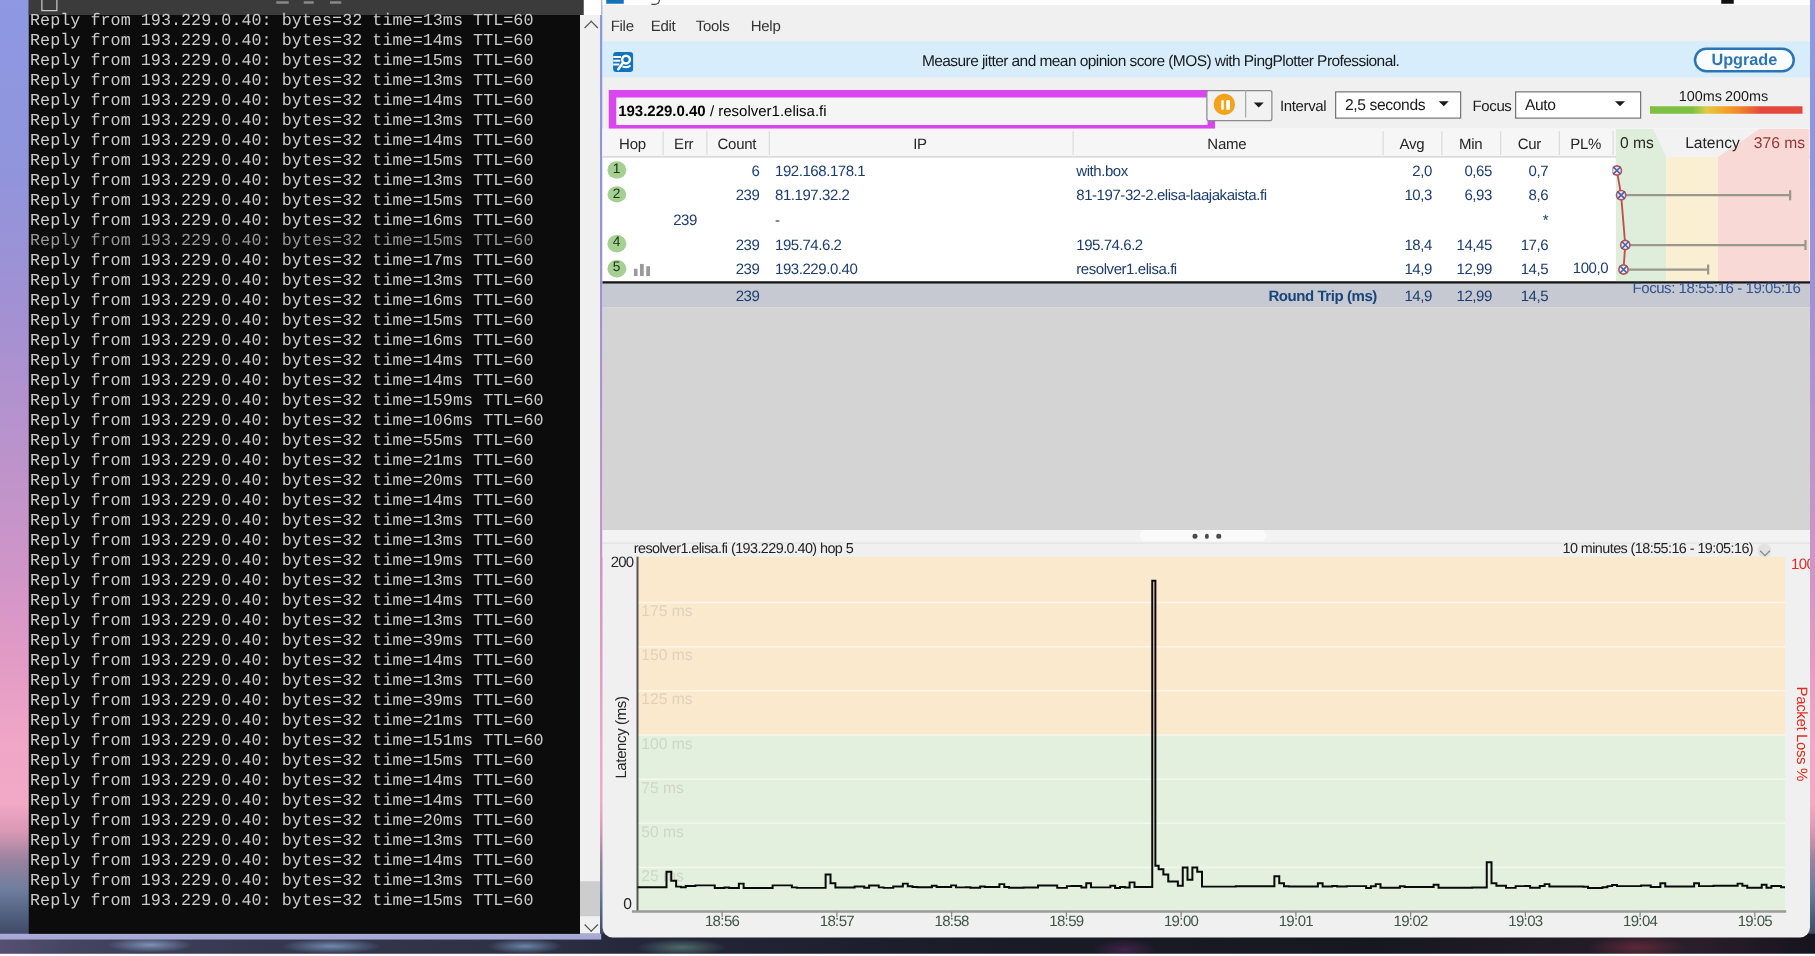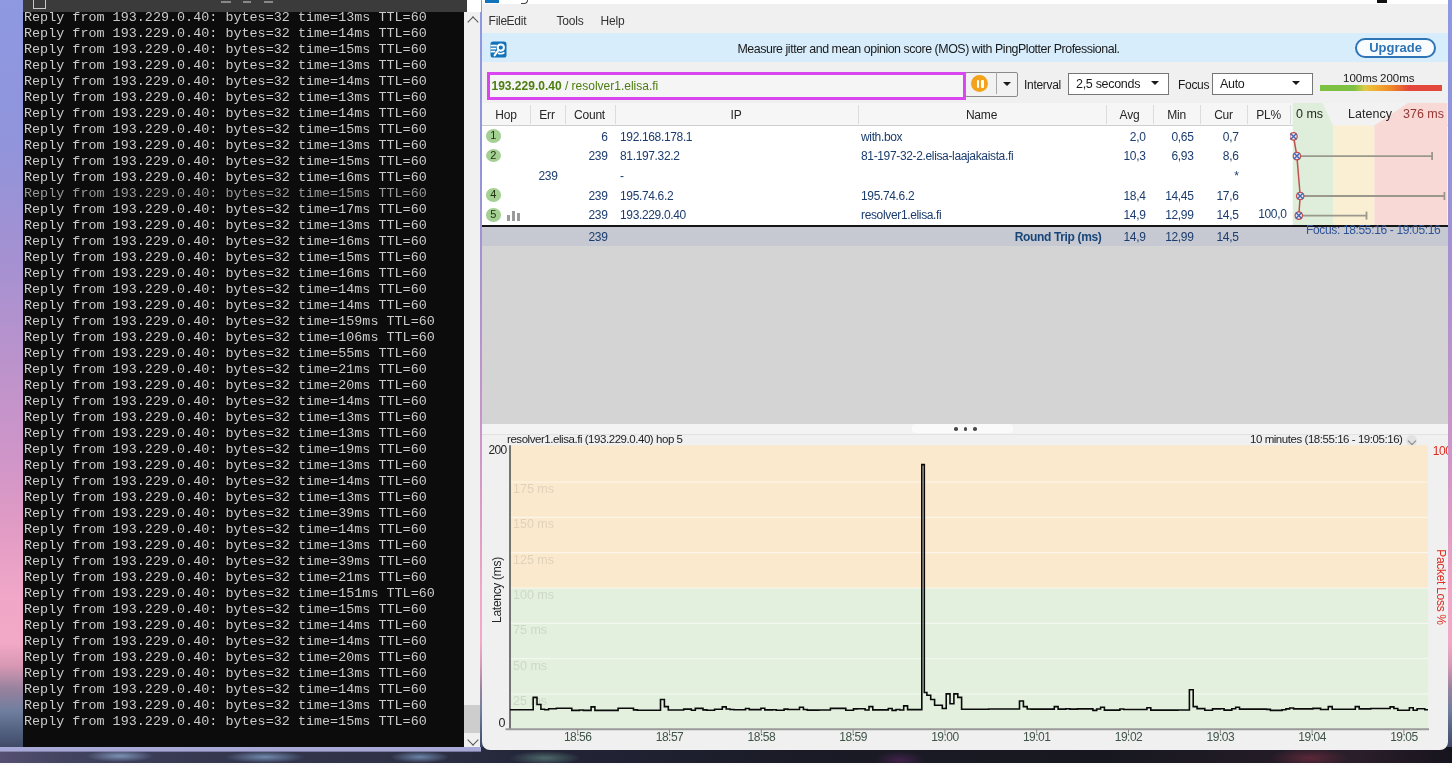--- a/index.html
+++ b/index.html
@@ -33,22 +33,22 @@
   #pp{left:481.5px;top:0;width:966.5px;height:750px;background:#F0F0F0;border-radius:0 0 8px 8px;}
   #pptitle{left:481.5px;top:0;width:966.5px;height:3.5px;background:#FFFFFF;}
   #ppmenu{left:481.5px;top:3.5px;width:966.5px;height:29.5px;background:#F0F0F0;color:#333;font-size:12px;letter-spacing:-0.2px;}
   .mitem{position:absolute;top:10.5px;}
   #banner{left:481.5px;top:33px;width:966.5px;height:29px;background:#D7EDFB;}
   #bannertext{left:737.5px;top:41.5px;font-size:12.4px;letter-spacing:-0.45px;color:#1a1a1a;}
   #upg{left:1355px;top:37.5px;width:77px;height:16px;border:2px solid #2E74B5;border-radius:11px;
        background:#f8fcff;color:#2E74B5;font-weight:bold;font-size:13px;text-align:center;line-height:16px;}
   
   #toolbar{left:481.5px;top:62px;width:966.5px;height:41px;background:#F0F0F0;}
-  #target{left:486.5px;top:71.5px;width:471px;height:22px;background:#F5F5F5;border:3px solid #d946ef;
-      font-size:12px;color:#4d7c0f;line-height:22px;padding-left:2px;box-sizing:content-box;}
+  #target{left:486.5px;top:71.5px;width:471px;height:22px;background:#F5F5F5;border:6px solid #d946ef;
+      font-size:12px;color:#000000;line-height:22px;padding-left:2px;box-sizing:content-box;}
   #pausebtn{left:965px;top:71.5px;width:51px;height:23px;border:1px solid #8a8a8a;border-radius:2px;background:#f2f2f2;}
   #pausediv{left:995.5px;top:72px;width:1px;height:22px;background:#a8a8a8;}
   #pcirc{left:971px;top:75px;width:17px;height:17px;border-radius:50%;background:#F2A21B;}
   .pbar{position:absolute;top:79.5px;width:2.6px;height:8px;background:#fff;border-radius:1px;}
   .dtri{position:absolute;width:0;height:0;border-left:4px solid transparent;border-right:4px solid transparent;border-top:4.5px solid #1a1a1a;}
   .lbl{position:absolute;font-size:12px;letter-spacing:-0.3px;color:#1a1a1a;}
   .combo{position:absolute;top:73px;height:20px;background:#fff;border:1px solid #767676;font-size:12.5px;letter-spacing:-0.3px;color:#1a1a1a;line-height:20px;padding-left:7px;box-sizing:content-box;}
   #grad{left:1320px;top:85px;width:122px;height:6px;background:linear-gradient(90deg,#7DC142 0,#7DC142 34px,#DECB45 45px,#F0B030 55px,#F08828 71px,#E3483C 89px,#E3483C 122px);}
   .gl{position:absolute;top:72px;font-size:11.5px;color:#1a1a1a;}
   
@@ -131,21 +131,21 @@
 <div class="chev" style="left:468.5px;top:17.5px;transform:rotate(45deg);"></div>
 <div class="chev" style="left:468.5px;top:736px;transform:rotate(225deg);"></div>
 
 <div id="pp" class="abs"></div>
 <div id="pptitle" class="abs"></div>
 <div class="abs" style="left:484.5px;top:0;width:14px;height:2.6px;background:#1272BA;"></div>
 <div class="abs" style="left:521px;top:-1px;width:6px;height:3.5px;border-bottom:1.4px solid #444;border-right:1.4px solid #444;border-bottom-right-radius:4px;"></div>
 <div class="abs" style="left:1377px;top:0px;width:10px;height:2.5px;background:#111;"></div>
 <div id="ppmenu" class="abs">
   <span class="mitem" style="left:7px;">File</span>
-  <span class="mitem" style="left:25px;">Edit</span>
+  <span class="mitem" style="left:39px;">Edit</span>
   <span class="mitem" style="left:75px;">Tools</span>
   <span class="mitem" style="left:119px;">Help</span>
 </div>
 <div id="banner" class="abs"></div>
 <svg class="abs" style="left:489.5px;top:40.5px" width="17" height="17" viewBox="0 0 17 17">
   <rect x="0.5" y="0.5" width="16" height="16" rx="2.6" fill="#1272BA"></rect>
   <circle cx="10.8" cy="6.6" r="3.1" fill="none" stroke="#fff" stroke-width="2"></circle>
   <line x1="8.2" y1="9.4" x2="4.6" y2="14.4" stroke="#fff" stroke-width="2" stroke-linecap="round"></line>
   <line x1="0.6" y1="4.6" x2="6.8" y2="4.6" stroke="#fff" stroke-width="1.7"></line>
   <line x1="0.6" y1="7.6" x2="6.2" y2="7.6" stroke="#fff" stroke-width="1.7"></line>

